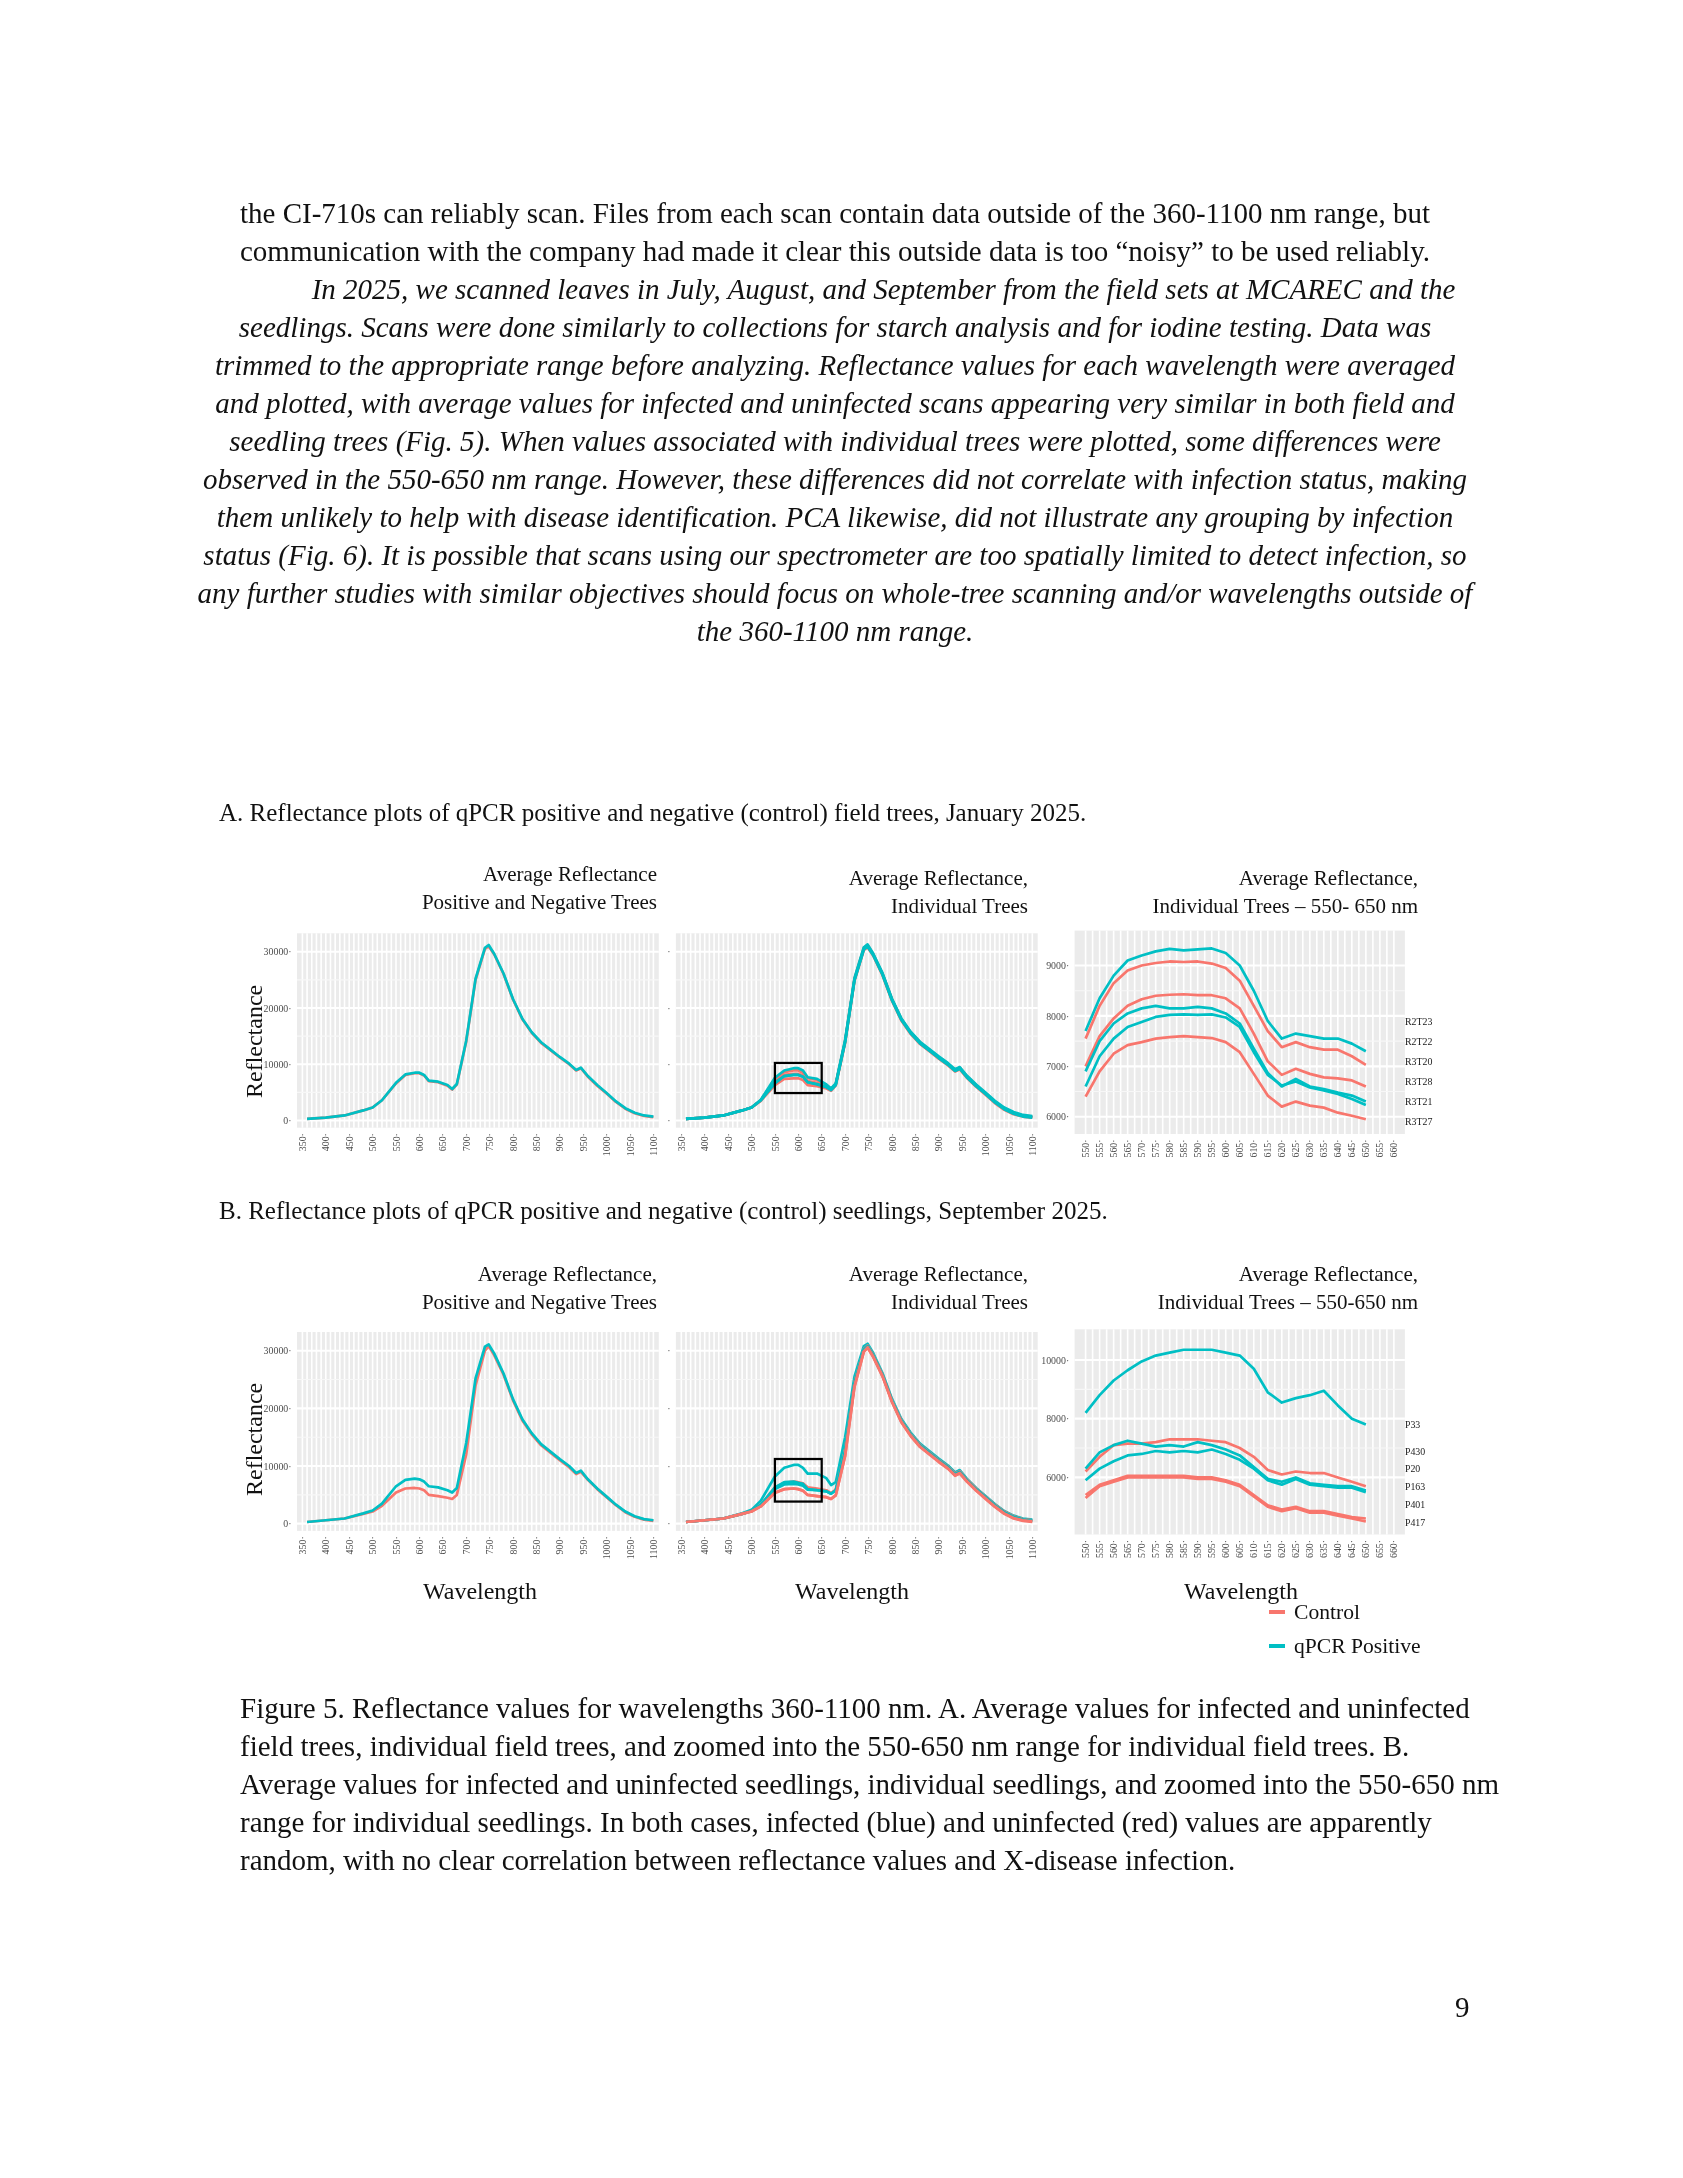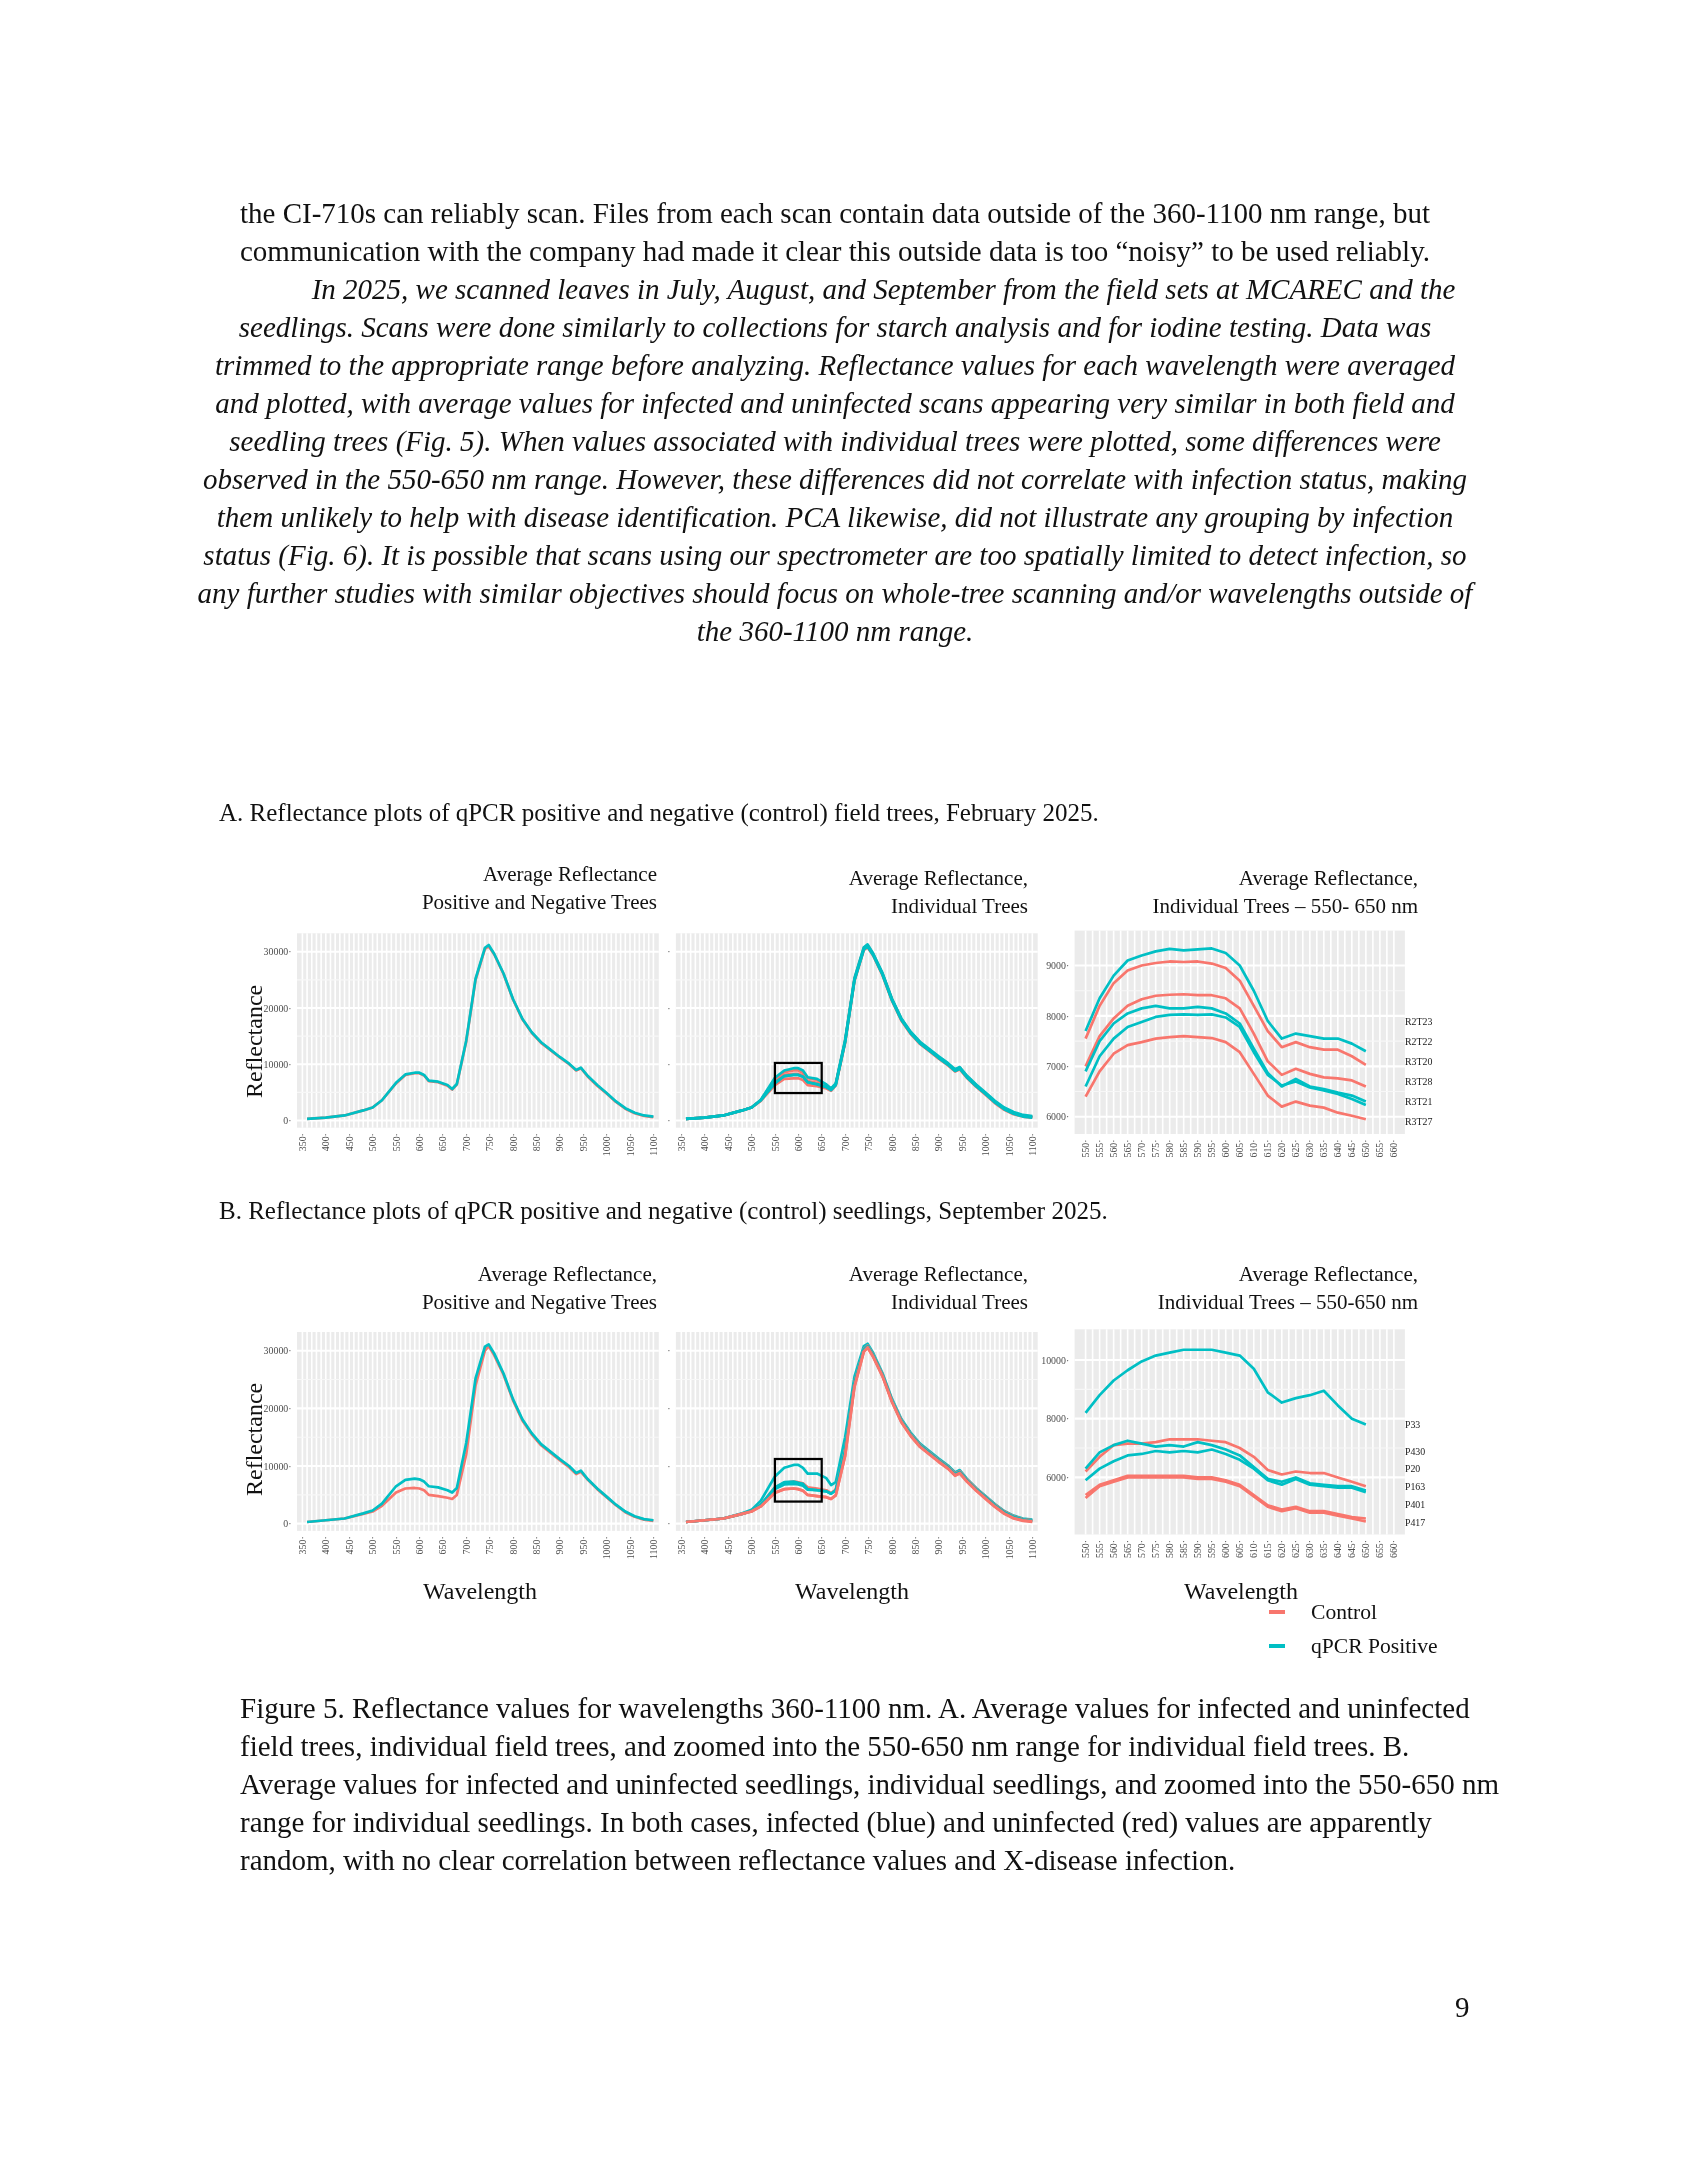--- a/index.html
+++ b/index.html
@@ -7,34 +7,34 @@
          font-family:"Liberation Serif", serif; color:#111; }
   .para { position:absolute; left:196px; width:1278px; font-size:29px; line-height:38px; }
   .para p { margin:0;text-align:center; }
   .indent { text-indent:97px;font-style:italic; }
   .sec-title { position:absolute; left:219px; font-size:25px; }
   .ptitle { position:absolute; text-align:right; font-size:21px; line-height:28px; width:360px; }
   svg.plot { position:absolute; overflow:visible; }
   .ylab { position:absolute; font-size:24px; transform:rotate(-90deg); transform-origin:left top; }
   .xlab { position:absolute; font-size:24px;margin-top:32px; }
   .legend { position:absolute; left:1269px; top:1595px; font-size:21.6px; line-height:34px; }
-  .legend .row { display:flex; align-items:center; gap:26px; }
+  .legend .row { display:flex; align-items:center; gap:9px; }
   .legend .sw { width:16px; height:4.5px; display:inline-block; }
   .caption { position:absolute; left:219px; top:1689px; width:1260px; font-size:29px; line-height:38px;margin-left:21px; }
   .pageno { position:absolute; left:1455px; top:1991px; font-size:29px; }
 </style>
 </head>
 <body>
 
 <div class="para" style="top:194px;">
   <p>the CI-710s can reliably scan. Files from each scan contain data outside of the 360-1100 nm range, but communication with the company had made it clear this outside data is too “noisy” to be used reliably.</p>
   <p class="indent">In 2025, we scanned leaves in July, August, and September from the field sets at MCAREC and the seedlings. Scans were done similarly to collections for starch analysis and for iodine testing. Data was trimmed to the appropriate range before analyzing. Reflectance values for each wavelength were averaged and plotted, with average values for infected and uninfected scans appearing very similar in both field and seedling trees (Fig. 5). When values associated with individual trees were plotted, some differences were observed in the 550-650 nm range. However, these differences did not correlate with infection status, making them unlikely to help with disease identification. PCA likewise, did not illustrate any grouping by infection status (Fig. 6). It is possible that scans using our spectrometer are too spatially limited to detect infection, so any further studies with similar objectives should focus on whole-tree scanning and/or wavelengths outside of the 360-1100 nm range.</p>
 </div>
 
-<div class="sec-title" style="top:799px;">A. Reflectance plots of qPCR positive and negative (control) field trees, February 2025.</div>
+<div class="sec-title" style="top:799px;">A. Reflectance plots of qPCR positive and negative (control) field trees, January 2025.</div>
 <div class="sec-title" style="top:1197px;">B. Reflectance plots of qPCR positive and negative (control) seedlings, September 2025.</div>
 
 <div class="ptitle" style="left:297px;top:860px;white-space:pre-line;">Average Reflectance
 Positive and Negative Trees</div>
 <div class="ptitle" style="left:668px;top:864px;white-space:pre-line;">Average Reflectance,
 Individual Trees</div>
 <div class="ptitle" style="left:1058px;top:864px;white-space:pre-line;">Average Reflectance,
 Individual Trees – 550- 650 nm</div>
 <div class="ptitle" style="left:297px;top:1260px;white-space:pre-line;">Average Reflectance,
 Positive and Negative Trees</div>

